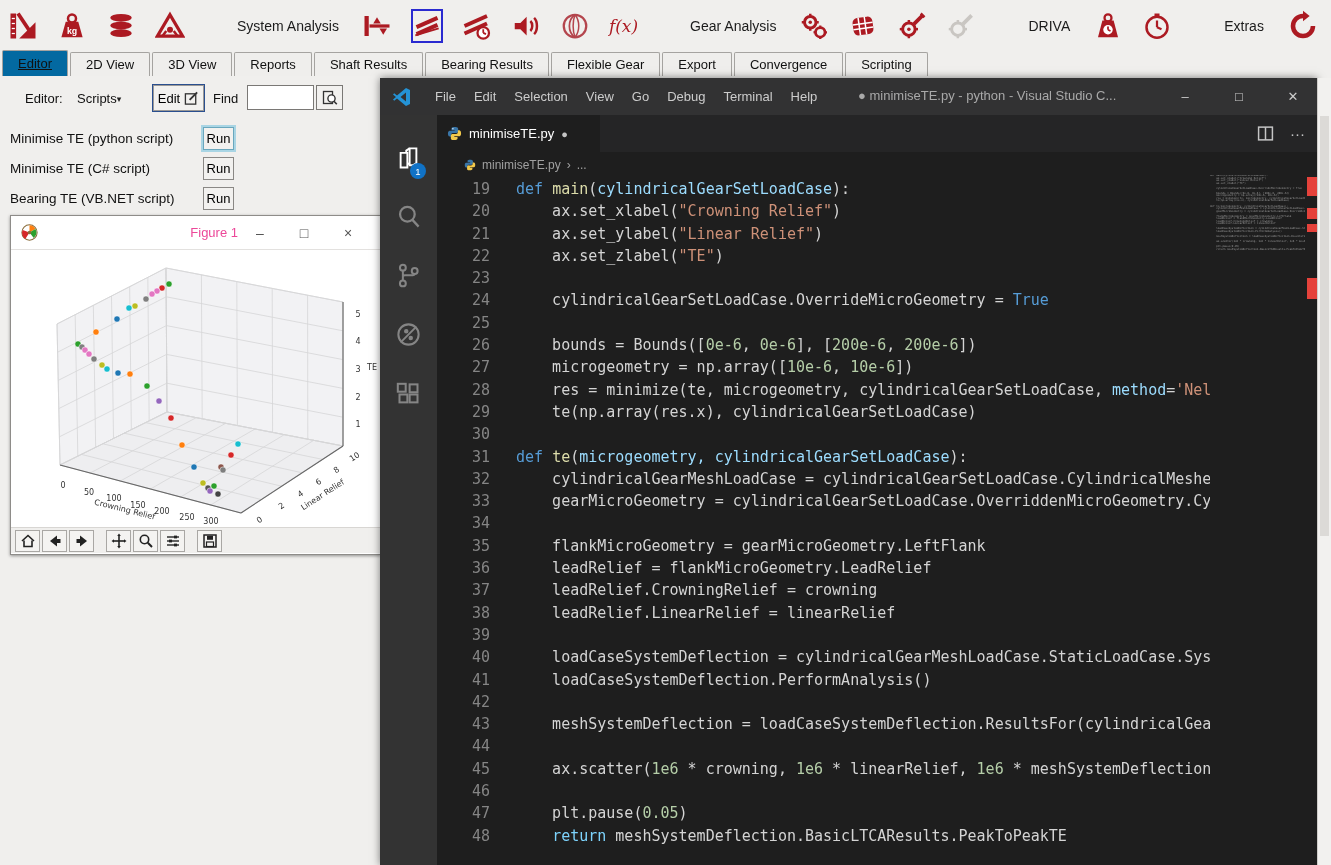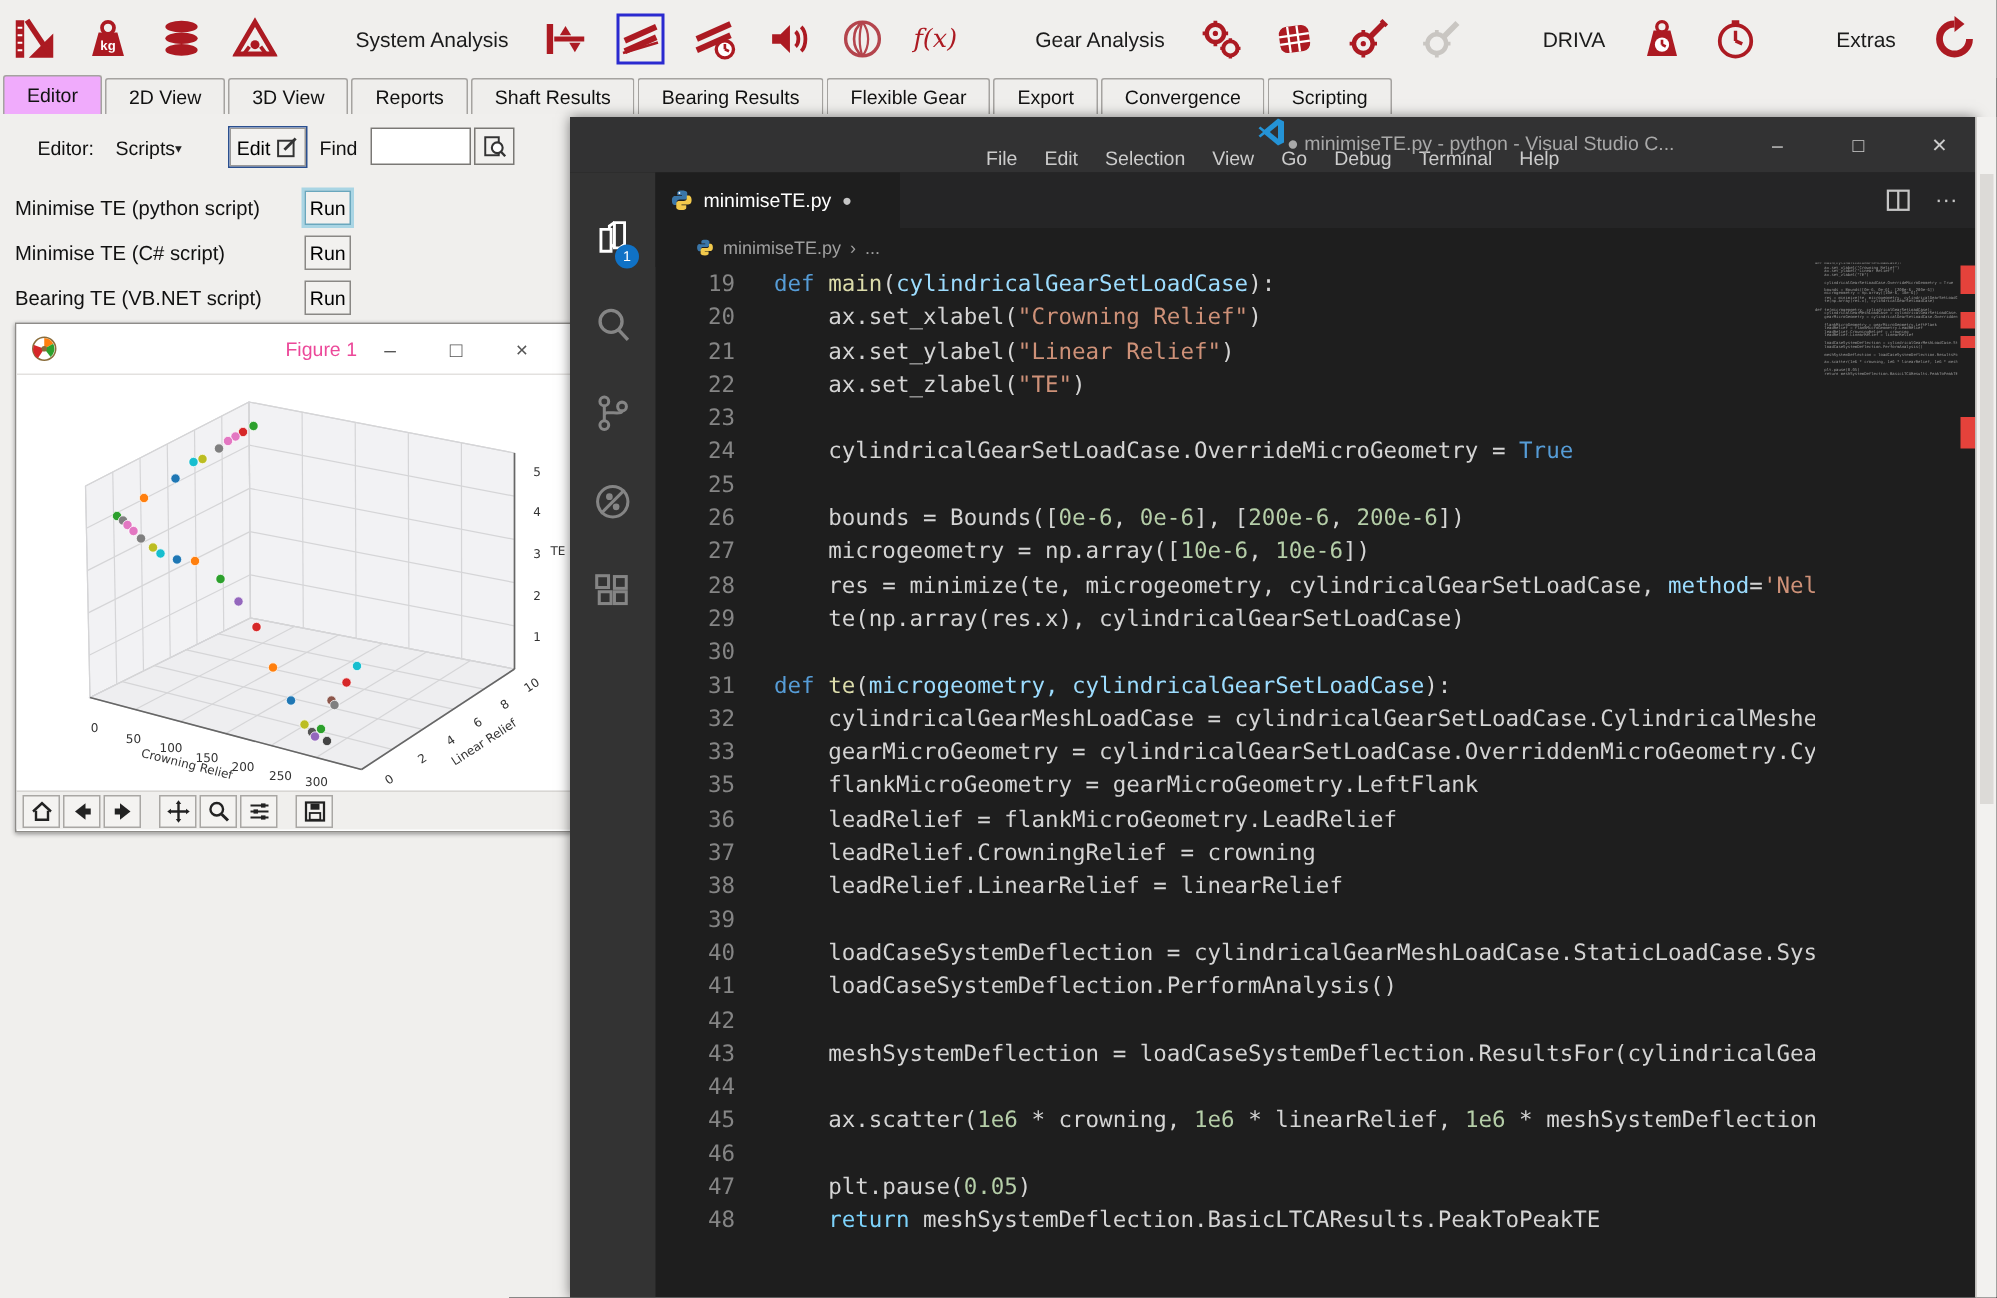--- a/index.html
+++ b/index.html
@@ -15,21 +15,21 @@
   .tb-icon { width:34px; height:34px; display:flex; align-items:center; justify-content:center; }
   .tb-icon.sel { border:2px solid #2a2ad0; }
   .fx { font-size:17px; font-style:italic; color:#ac1a22; font-family:"DejaVu Serif", serif; }
   .ovf-chevron { font-size:9px; color:#8f8d8a; align-self:flex-end; margin-bottom:6px; }
 
   
   #masta-tabs { left:2px; top:52px; height:24px; display:flex; gap:2px; }
   .mtab { height:24px; padding:0 15px; display:flex; align-items:center; font-size:13px;
     background:#efeeec; border:1px solid #a5a3a0; border-bottom:none; color:#111;
     border-radius:2px 2px 0 0; }
-  .mtab.active { background:#f0abfc; height:26px; margin-top:-2px; z-index:3; }
+  .mtab.active { background:#0369a1; height:26px; margin-top:-2px; z-index:3;text-decoration:underline; }
 
   
   #panel-controls { left:0; top:76px; width:380px; height:46px; }
   .ctl-text { font-size:13px; color:#111; }
   #editor-label { position:absolute; left:25px; top:15px; }
   #scripts-dd { position:absolute; left:77px; top:15px; display:flex; gap:0; align-items:center; }
   #scripts-dd .arr { font-size:9px; color:#222; }
   #edit-btn { position:absolute; left:152px; top:8px; width:53px; height:28px;
     background:#f2f1ef; border:1px solid #2a4f8f; box-shadow:inset 0 0 0 1px #9b9997;
     display:flex; align-items:center; justify-content:center; gap:4px; font-size:13px; }
@@ -55,21 +55,21 @@
   #fig-toolbar { height:26px; background:#f0efed; border-top:1px solid #d8d6d3;
     display:flex; align-items:center; padding-left:4px; gap:2px; }
   .fig-btn { width:25px; height:22px; background:#f4f3f1; border:1px solid #a9a7a4;
     display:flex; align-items:center; justify-content:center; }
   .fig-gap { width:8px; }
 
   
   #vscode { left:380px; top:78px; width:937px; height:787px; background:#1e1e1e;
     box-shadow:0 0 8px rgba(0,0,0,.5); overflow:hidden; }
   #vs-titlebar { position:absolute; left:0; top:0; width:937px; height:37px; background:#323233;
-    display:flex; align-items:center;flex-direction:column; }
+    display:flex; align-items:center; }
   #vs-logo { margin:0 14px 0 12px; }
   .vs-menu { font-size:13px; color:#cccccc; padding:0 9px; }
   #vs-wintitle { position:absolute; left:478px; top:10px; font-size:13px; color:#a9a9a9; white-space:nowrap; }
   .vs-winctl { position:absolute; top:0; width:46px; height:37px; display:flex; align-items:center;
     justify-content:center; color:#cccccc; font-size:13px; }
   #vs-activitybar { position:absolute; left:0; top:37px; width:57px; height:750px; background:#333333; }
   .act-icon { position:absolute; left:15px; }
   #explorer-badge { position:absolute; left:30px; top:48px; width:16px; height:16px; border-radius:8px;
     background:#1072c6; color:#fff; font-size:9.5px; display:flex; align-items:center; justify-content:center; }
   #vs-tabbar { position:absolute; left:57px; top:37px; width:880px; height:37px; background:#252526; }
@@ -602,20 +602,21 @@
       <div class="cl"><span class="ln">24</span><span class="ct"><span class="tok-t">    cylindricalGearSetLoadCase.OverrideMicroGeometry = </span><span class="tok-kw">True</span></span></div>
       <div class="cl"><span class="ln">25</span><span class="ct"></span></div>
       <div class="cl"><span class="ln">26</span><span class="ct"><span class="tok-t">    bounds = Bounds([</span><span class="tok-num">0e-6</span><span class="tok-t">, </span><span class="tok-num">0e-6</span><span class="tok-t">], [</span><span class="tok-num">200e-6</span><span class="tok-t">, </span><span class="tok-num">200e-6</span><span class="tok-t">])</span></span></div>
       <div class="cl"><span class="ln">27</span><span class="ct"><span class="tok-t">    microgeometry = np.array([</span><span class="tok-num">10e-6</span><span class="tok-t">, </span><span class="tok-num">10e-6</span><span class="tok-t">])</span></span></div>
       <div class="cl"><span class="ln">28</span><span class="ct"><span class="tok-t">    res = minimize(te, microgeometry, cylindricalGearSetLoadCase, </span><span class="tok-prm">method</span><span class="tok-t">=</span><span class="tok-str">'Nelde</span></span></div>
       <div class="cl"><span class="ln">29</span><span class="ct"><span class="tok-t">    te(np.array(res.x), cylindricalGearSetLoadCase)</span></span></div>
       <div class="cl"><span class="ln">30</span><span class="ct"></span></div>
       <div class="cl"><span class="ln">31</span><span class="ct"><span class="tok-kw">def </span><span class="tok-fn">te</span><span class="tok-t">(</span><span class="tok-prm">microgeometry, cylindricalGearSetLoadCase</span><span class="tok-t">):</span></span></div>
       <div class="cl"><span class="ln">32</span><span class="ct"><span class="tok-t">    cylindricalGearMeshLoadCase = cylindricalGearSetLoadCase.CylindricalMeshesL</span></span></div>
       <div class="cl"><span class="ln">33</span><span class="ct"><span class="tok-t">    gearMicroGeometry = cylindricalGearSetLoadCase.OverriddenMicroGeometry.Cyli</span></span></div>
+      <div class="cl"><span class="ln">34</span><span class="ct"></span></div>
       <div class="cl"><span class="ln">35</span><span class="ct"><span class="tok-t">    flankMicroGeometry = gearMicroGeometry.LeftFlank</span></span></div>
       <div class="cl"><span class="ln">36</span><span class="ct"><span class="tok-t">    leadRelief = flankMicroGeometry.LeadRelief</span></span></div>
       <div class="cl"><span class="ln">37</span><span class="ct"><span class="tok-t">    leadRelief.CrowningRelief = crowning</span></span></div>
       <div class="cl"><span class="ln">38</span><span class="ct"><span class="tok-t">    leadRelief.LinearRelief = linearRelief</span></span></div>
       <div class="cl"><span class="ln">39</span><span class="ct"></span></div>
       <div class="cl"><span class="ln">40</span><span class="ct"><span class="tok-t">    loadCaseSystemDeflection = cylindricalGearMeshLoadCase.StaticLoadCase.Syste</span></span></div>
       <div class="cl"><span class="ln">41</span><span class="ct"><span class="tok-t">    loadCaseSystemDeflection.PerformAnalysis()</span></span></div>
       <div class="cl"><span class="ln">42</span><span class="ct"></span></div>
       <div class="cl"><span class="ln">43</span><span class="ct"><span class="tok-t">    meshSystemDeflection = loadCaseSystemDeflection.ResultsFor(cylindricalGearM</span></span></div>
       <div class="cl"><span class="ln">44</span><span class="ct"></span></div>

